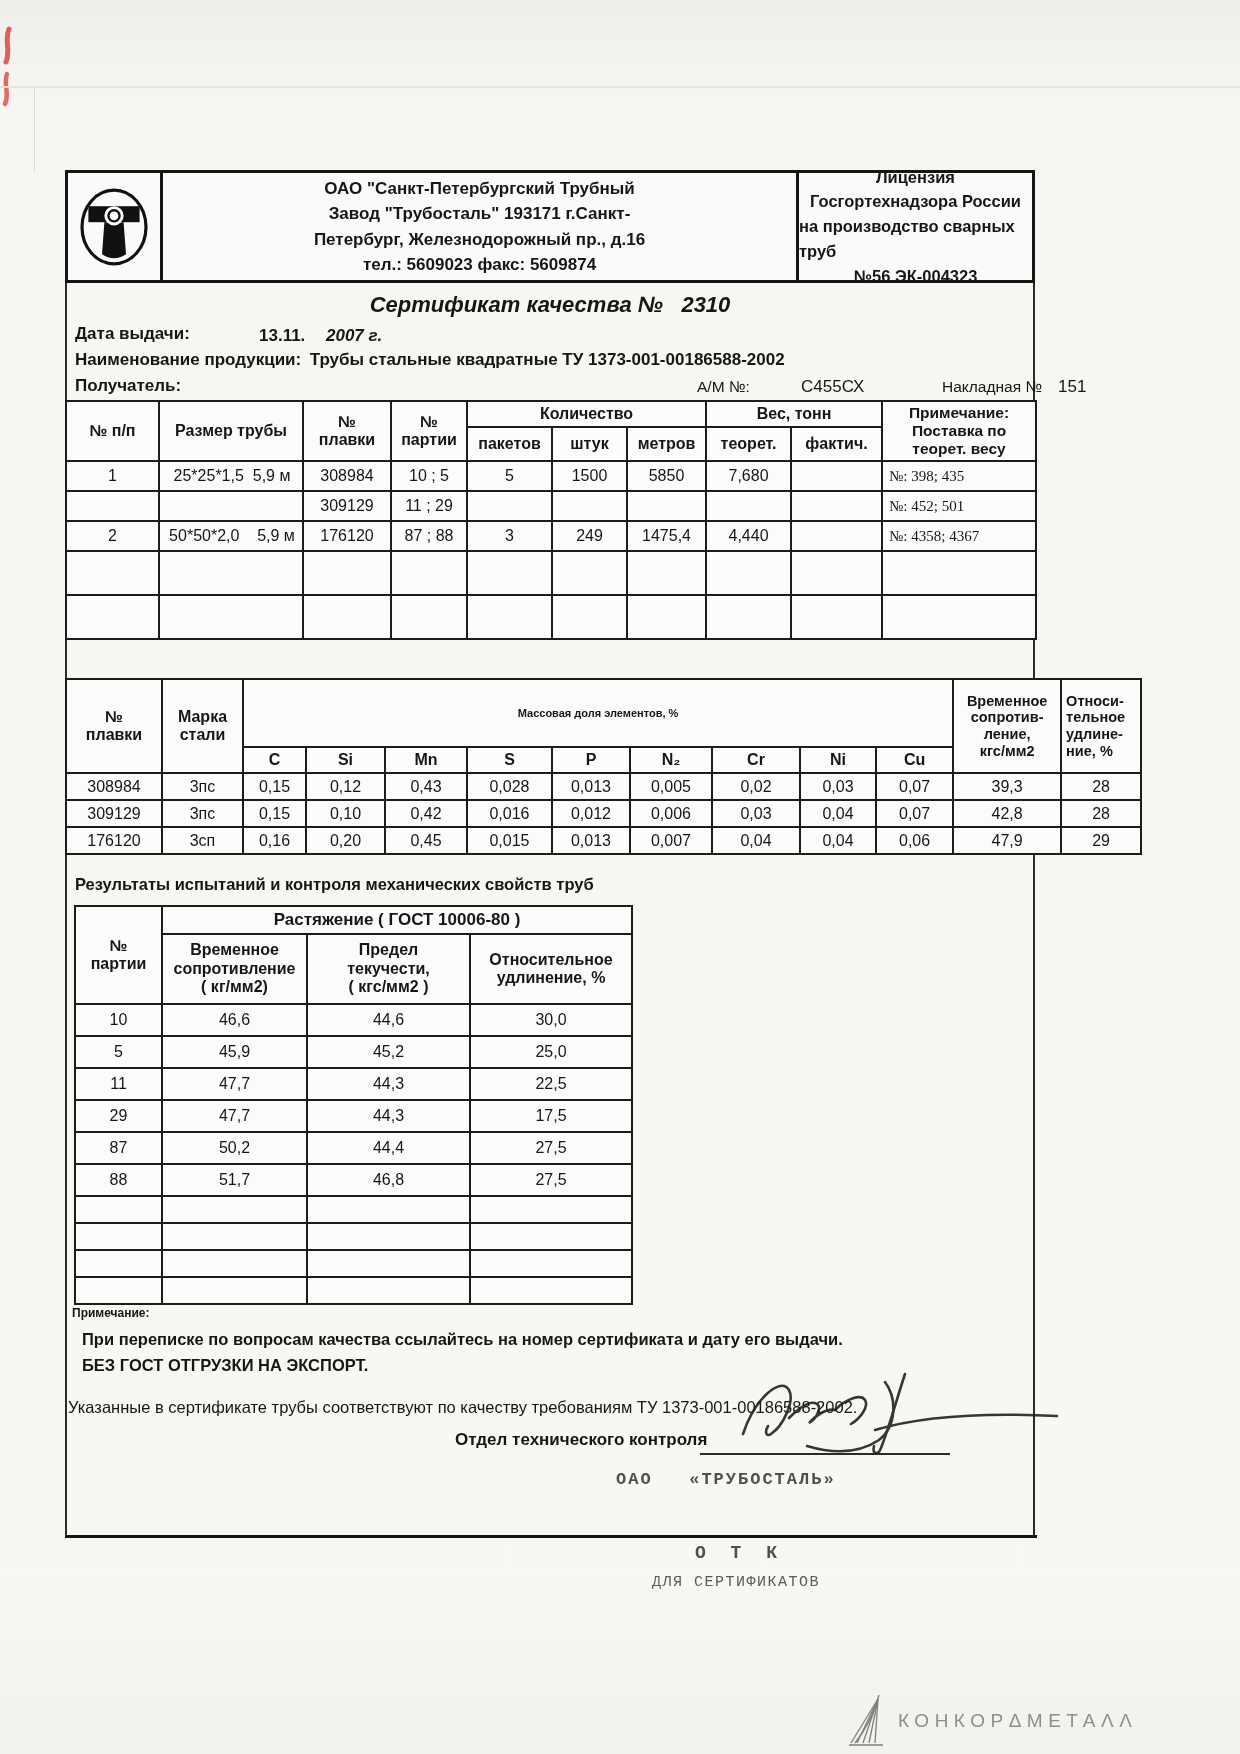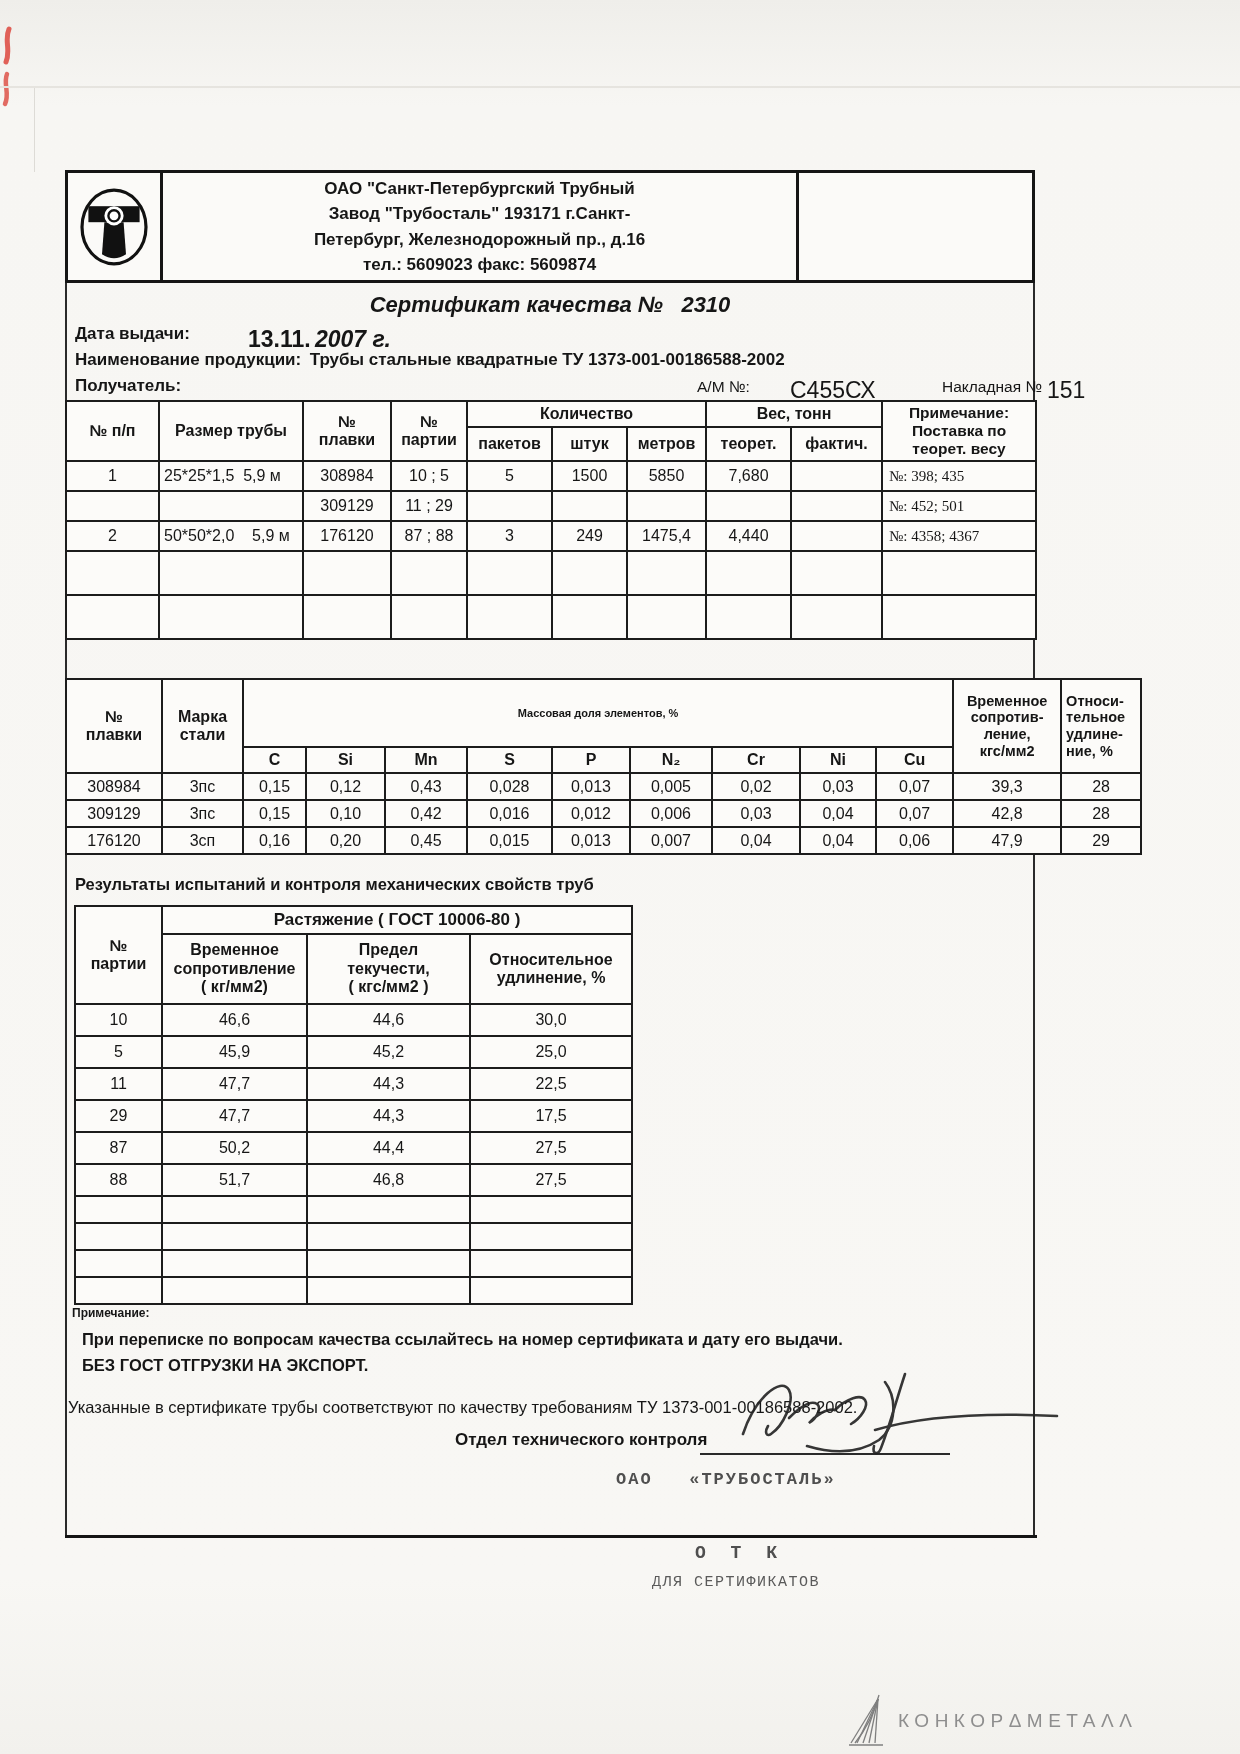--- a/index.html
+++ b/index.html
@@ -14,31 +14,31 @@
   #logocell{width:92px;border-right:3px solid #151515;display:flex;align-items:center;justify-content:center;}
   #compcell{width:633px;border-right:3px solid #151515;display:flex;flex-direction:column;align-items:center;justify-content:center;font-size:17px;font-weight:700;line-height:1.5;}
   #liccell{flex:1;display:flex;flex-direction:column;align-items:center;justify-content:center;font-size:16.5px;font-weight:700;line-height:1.5;}
   
   #frame{left:65px;top:283px;width:970px;height:1254px;border-left:2px solid #2a2a2a;border-right:2px solid #2a2a2a;box-sizing:border-box;}
   #frame-bottom{left:65px;top:1535px;width:972px;height:0;border-top:3px solid #141414;}
   
   table{border-collapse:collapse;table-layout:fixed;background:#fcfbf9;}
   td{border:2px solid #1c1c1c;text-align:center;vertical-align:middle;font-size:16px;padding:0 2px;overflow:hidden;}
   tr.hr td{font-weight:700;line-height:1.15;}
-  .t-products tr.dr td:nth-child(2){text-align:left;padding-left:4px;white-space:pre;}
+  .t-products tr.dr td:nth-child(2){text-align:center;padding-left:4px;white-space:pre;}
   .t-products tr.dr td:nth-child(10){text-align:left;padding-left:6px;font-size:15px;font-family:Liberation Serif, serif;}
   .t-chem td{font-size:16px;}
   .t-chem td.small{font-size:14.5px;}
   .t-tension tr.hr td{font-size:16px;text-align:center;}
   .h26{height:26px}.h34{height:34px}.h30{height:30px}.h44{height:44px}
   .h68{height:68px}.hc26{height:26px}.h27{height:27px}
   .h28{height:28px}.h70{height:70px}.h32{height:32px}
   
   .fieldlabel{font-size:17px;font-weight:700;}
-  .val{font-size:23px;}
+  .val{font-size:17px;margin-left:11px;}
   .title-line{font-size:22px;font-weight:700;font-style:italic;}
   .sect{font-size:16.5px;font-weight:700;}
   .note{font-size:16.5px;font-weight:700;}
   .stamp{font-family:"Liberation Mono","DejaVu Sans Mono",monospace;color:#4f4f4f;white-space:pre;}
   .wm{color:#8e8e8e;letter-spacing:5.5px;font-size:19px;}
   .scanline{background:#dddbd6;}
 </style>
 </head>
 <body>
 
@@ -59,20 +59,26 @@
         <path d="M33,46 L57,46 L60,86 Q45,96 30,86 Z" fill="#111"></path>
         <circle cx="45" cy="38" r="12" fill="#fff"></circle>
         <circle cx="45" cy="38" r="7" fill="none" stroke="#111" stroke-width="3"></circle>
       </svg>
     </div>
     <div id="compcell">
       <div>ОАО "Санкт-Петербургский Трубный</div>
       <div>Завод "Трубосталь"   193171   г.Санкт-</div>
       <div>Петербург, Железнодорожный пр., д.16</div>
       <div>тел.: 5609023    факс: 5609874</div>
+    </div>
+    <div id="liccell">
+      <div>Лицензия</div>
+      <div>Госгортехнадзора России</div>
+      <div>на производство сварных труб</div>
+      <div>№56    ЭК-004323</div>
     </div>
   </div>
 
   <div id="frame" class="abs"></div>
   <div id="frame-bottom" class="abs"></div>
 
   <div class="abs" style="left:65px;top:292px;width:970px;text-align:center">
     <span class="title-line">Сертификат качества №</span>
     <span class="title-line" style="font-style:italic;padding-left:14px">2310</span>
   </div>

